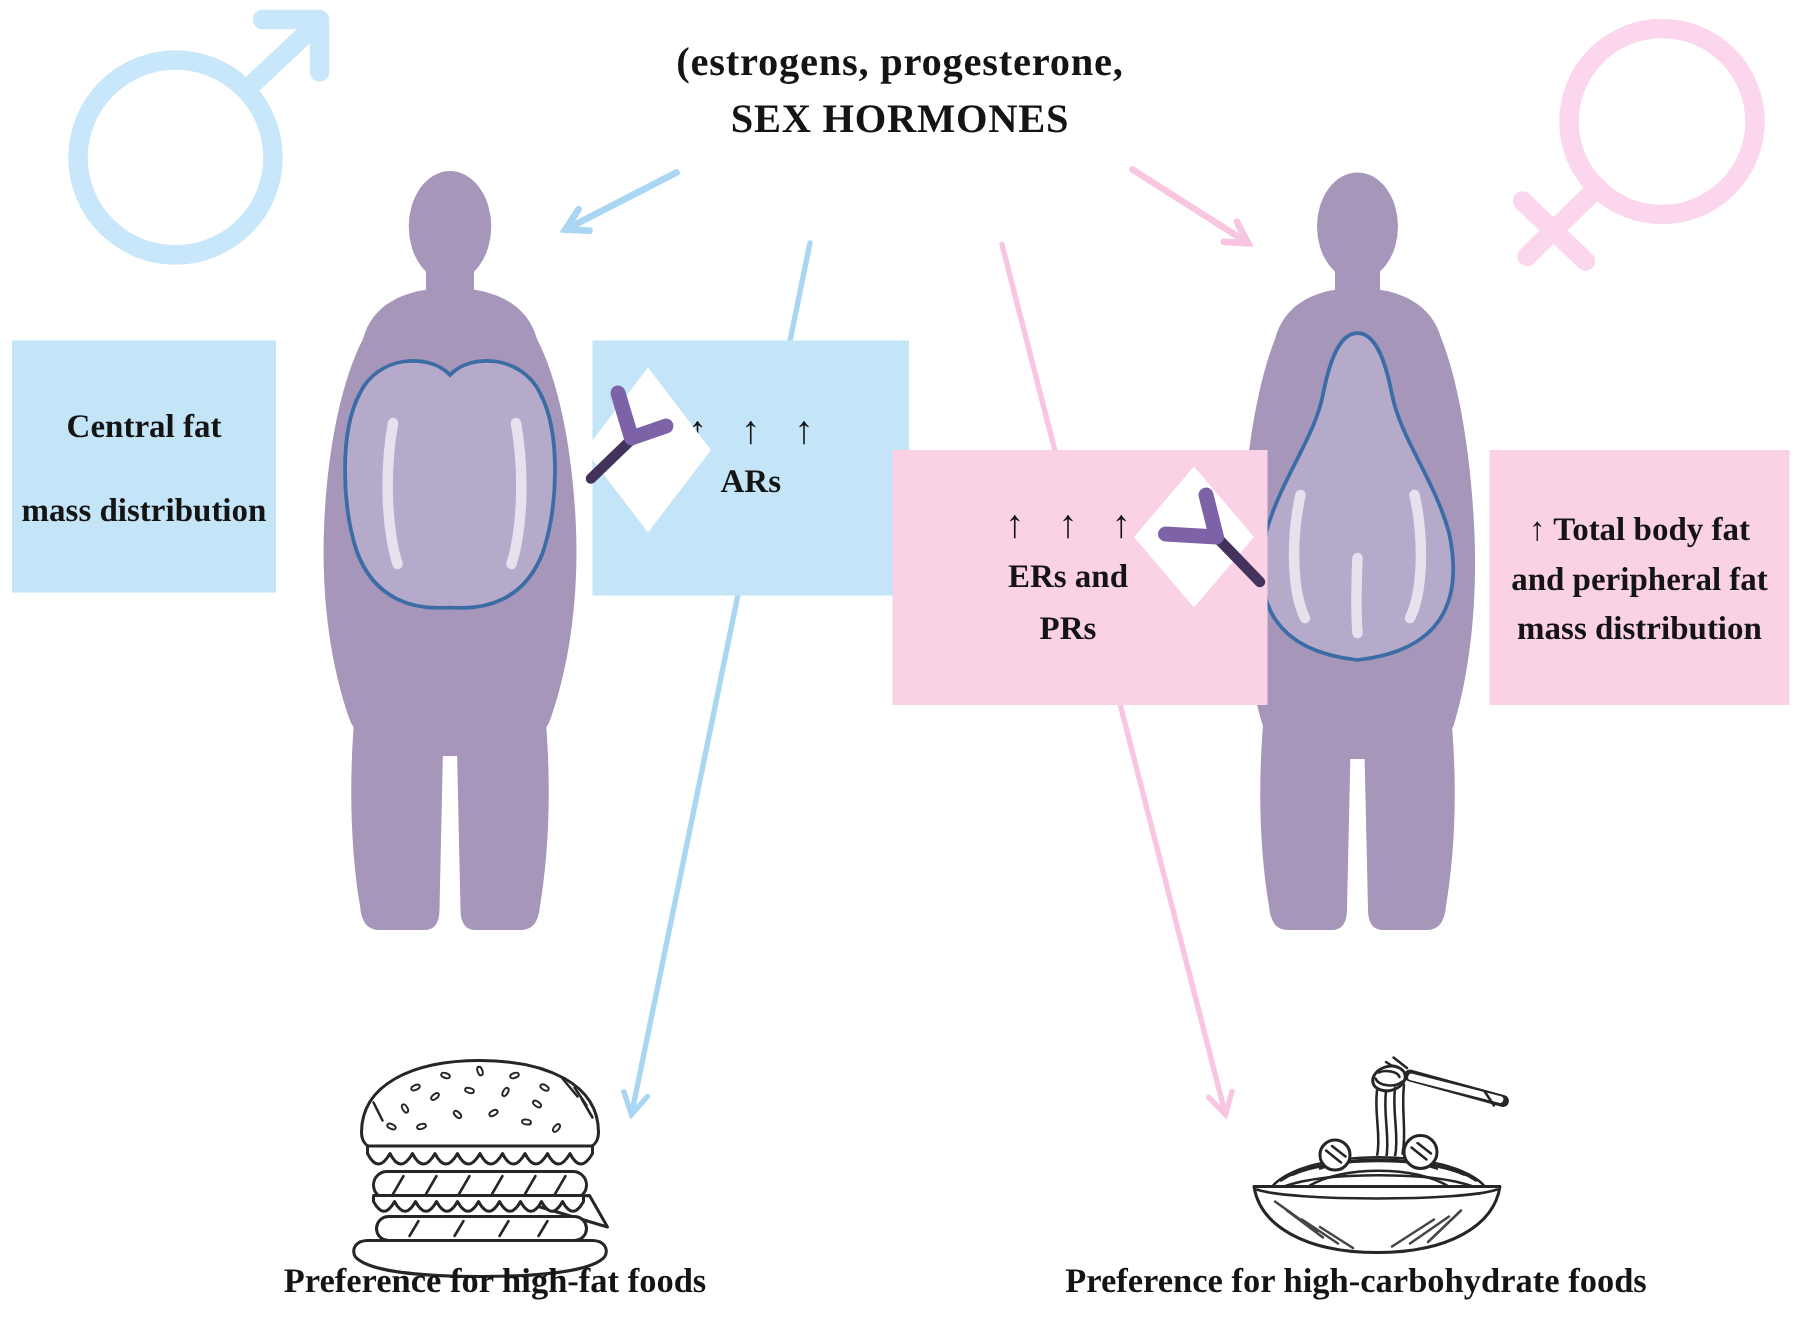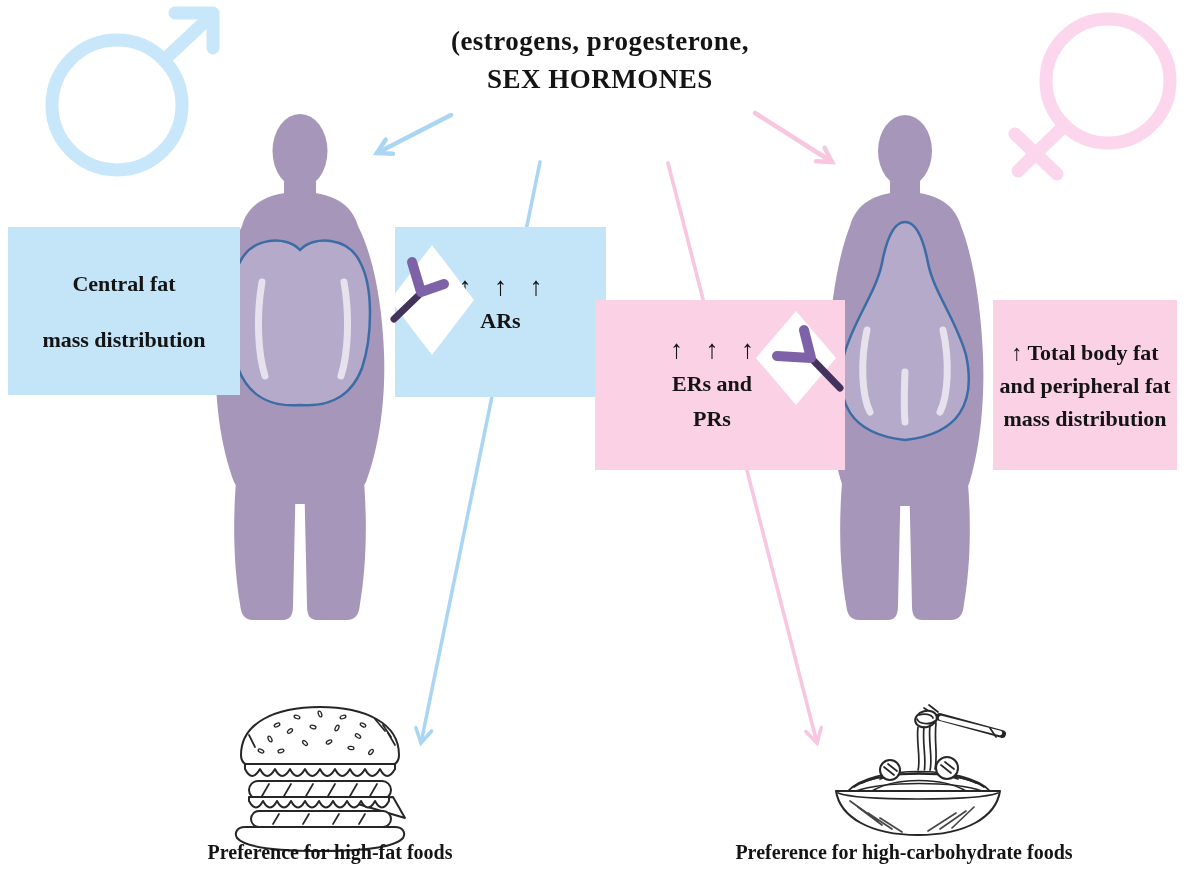--- a/index.html
+++ b/index.html
@@ -12,27 +12,27 @@
     position:absolute;left:0;right:0;top:22px;text-align:center;
     font-size:27px;font-weight:bold;line-height:38px;letter-spacing:.5px;
   }
   .box{
     position:absolute;display:flex;flex-direction:column;justify-content:center;
     align-items:center;text-align:center;font-weight:bold;font-size:22px;line-height:33px;
     box-sizing:border-box;
   }
   .box.blue{background:var(--light-blue,#c4e4f8);}
   .box.pink{background:var(--pink,#fbd1e6);}
-  #box-central-fat{left:8px;top:227px;width:232px;height:168px;gap:23px;}
+  #box-central-fat{left:8px;top:227px;width:176px;height:168px;gap:23px;}
   #box-ars{left:395px;top:227px;width:211px;height:170px;padding-bottom:14px;line-height:36px;}
   #box-ers{left:595px;top:300px;width:250px;height:170px;line-height:35px;padding-right:16px;}
-  #box-total-fat{left:993px;top:300px;width:184px;height:170px;line-height:33px;}
+  #box-total-fat{left:993px;top:300px;width:200px;height:170px;line-height:33px;}
   .box-arrows{font-size:26px;letter-spacing:8px;padding-left:8px;line-height:32px;}
   .caption{
-    position:absolute;top:841px;text-align:center;font-weight:bold;font-size:20px;
+    position:absolute;top:841px;text-align:center;font-weight:bold;font-size:23px;
   }
   #caption-high-fat{left:130px;width:400px;}
   #caption-high-carb{left:699px;width:410px;}
   svg{display:block;}
   
   .sk{stroke:#262626;fill:none;stroke-width:1.7;stroke-linecap:round;}
   .skf{stroke:#262626;fill:#ffffff;stroke-width:2;stroke-linejoin:round;}
   .fill-body{fill:var(--body-color,#a696ba);}
   .fat-shape{fill:var(--fat-fill,#b9aecd);fill-opacity:.85;stroke:var(--fat-outline,#3b6ca6);stroke-width:2.5;}
   .hl{stroke:rgba(255,255,255,.65);stroke-width:7;fill:none;stroke-linecap:round;}

